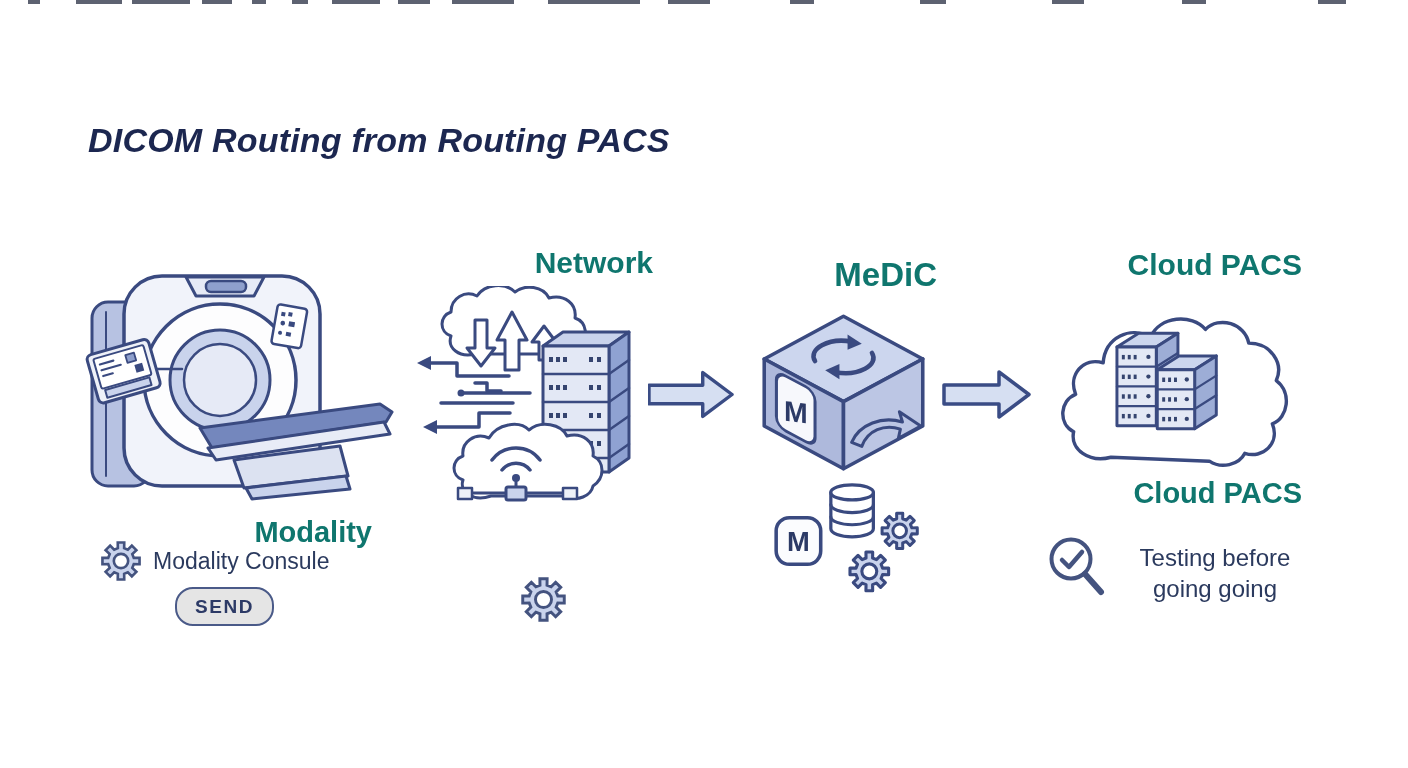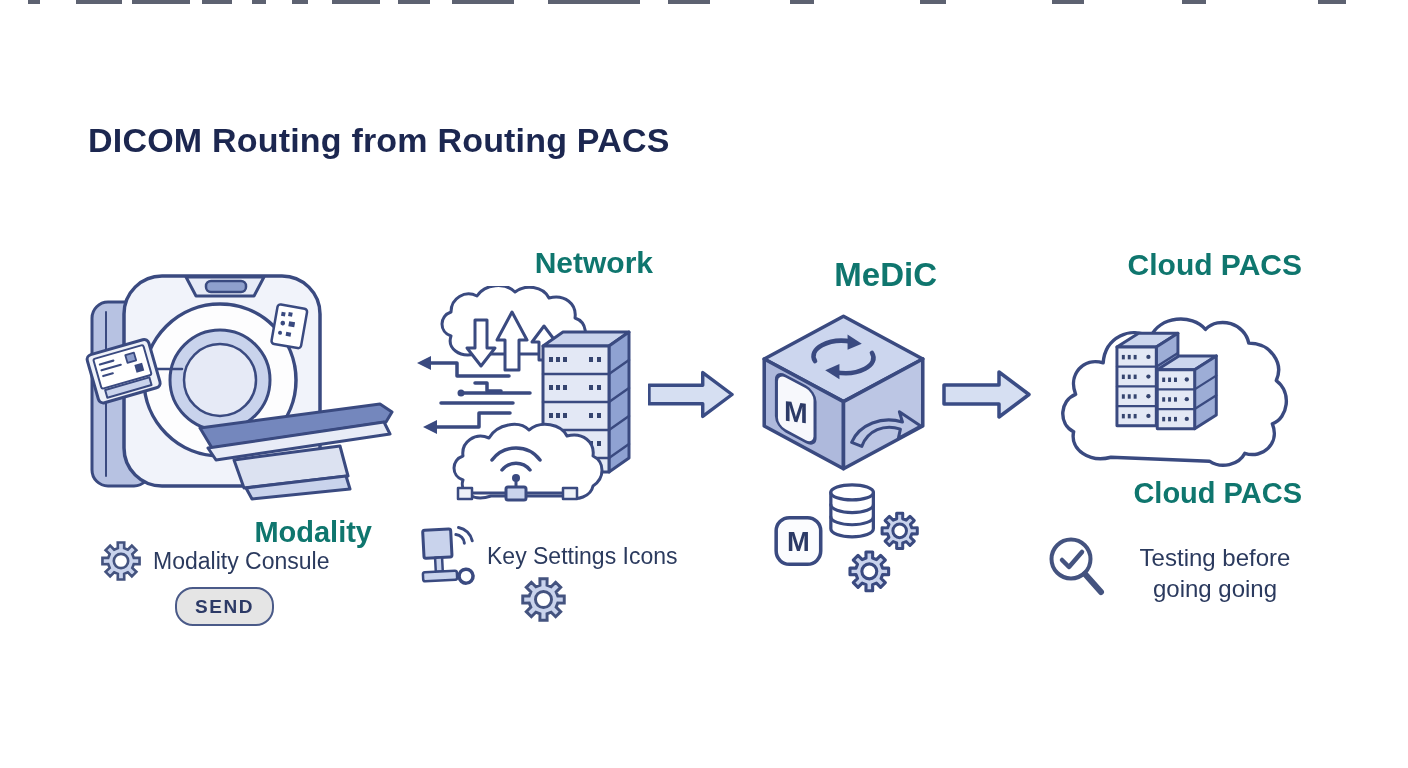--- a/index.html
+++ b/index.html
@@ -3,21 +3,21 @@
 <meta charset="utf-8">
 <style>
   html,body{margin:0;padding:0;background:#ffffff;}
   .canvas{
     position:relative;width:1408px;height:768px;background:#ffffff;overflow:hidden;
     font-family:"Liberation Sans","DejaVu Sans",sans-serif;
   }
   .abs{position:absolute;}
   .title{
     position:absolute;left:88px;top:98px;font-size:34px;font-weight:700;
-    color:#1c2750;letter-spacing:0.2px;
+    color:#1c2750;letter-spacing:0.2px;font-style:italic;
   }
   .stage-heading{
     position:absolute;font-weight:700;color:#0f766e;text-align:right;
   }
   .h-network{left:418px;top:246px;width:235px;font-size:30px;}
   .h-medic{left:752px;top:256px;width:185px;font-size:33px;}
   .h-cloudpacs{left:1058px;top:248px;width:244px;font-size:30px;}
   .h-modality{left:82px;top:492px;width:290px;font-size:29px;margin-top:24px;}
   .label-cloudpacs{left:1058px;top:477px;width:244px;font-size:29px;}
   .caption-row{
@@ -221,33 +221,20 @@
         <line x1="103" y1="196" x2="103" y2="201" stroke-width="3"></line>
         <line x1="53" y1="207" x2="93" y2="207" stroke-width="3"></line>
         <line x1="113" y1="207" x2="153" y2="207" stroke-width="3"></line>
         <rect x="93" y="201" width="20" height="13" rx="2" fill="#c9d3ec" stroke-width="3"></rect>
         <rect x="45" y="202" width="14" height="11" fill="#eef1f8" stroke-width="2.5"></rect>
         <rect x="150" y="202" width="14" height="11" fill="#eef1f8" stroke-width="2.5"></rect>
       </g>
     </g>
   </svg>
 
-  <div class="caption-row row-network">
-    <svg width="58" height="62" viewBox="0 0 58 62">
-      <g transform="rotate(-3 29 31)" stroke="#3a4a80" stroke-linejoin="round" stroke-linecap="round">
-        <rect x="4" y="4" width="28" height="28" rx="2" fill="#c9d3ec" stroke-width="3"></rect>
-        <rect x="15" y="32" width="7" height="14" fill="#c9d3ec" stroke-width="2.5"></rect>
-        <rect x="2" y="46" width="34" height="9" rx="2" fill="#c9d3ec" stroke-width="2.5"></rect>
-        <path d="M37 10 A9 9 0 0 1 45 19" fill="none" stroke-width="3"></path>
-        <path d="M40 3 A17 17 0 0 1 53 17" fill="none" stroke-width="3"></path>
-        <circle cx="45" cy="52" r="7" fill="#ffffff" stroke-width="3.5"></circle>
-      </g>
-    </svg>
-    <span>Key Settings Icons</span>
-  </div>
 
   <svg class="abs" style="left:520px;top:576px;" width="47" height="47" viewBox="-24 -24 48 48">
     <use href="#gearG" fill="#c9d3ec" stroke="#44537f" stroke-width="3"></use>
   </svg>
 
   <svg class="abs" style="left:648px;top:366px;" width="86" height="57" viewBox="0 0 88 57">
     <path d="M1 19 L56 19 L56 6 L86 28.5 L56 51 L56 38 L1 38 Z" fill="#d6dff2" stroke="#3a4c85" stroke-width="3.5" stroke-linejoin="round"></path>
   </svg>
 
   <div class="stage-heading h-medic">MeDiC</div>

